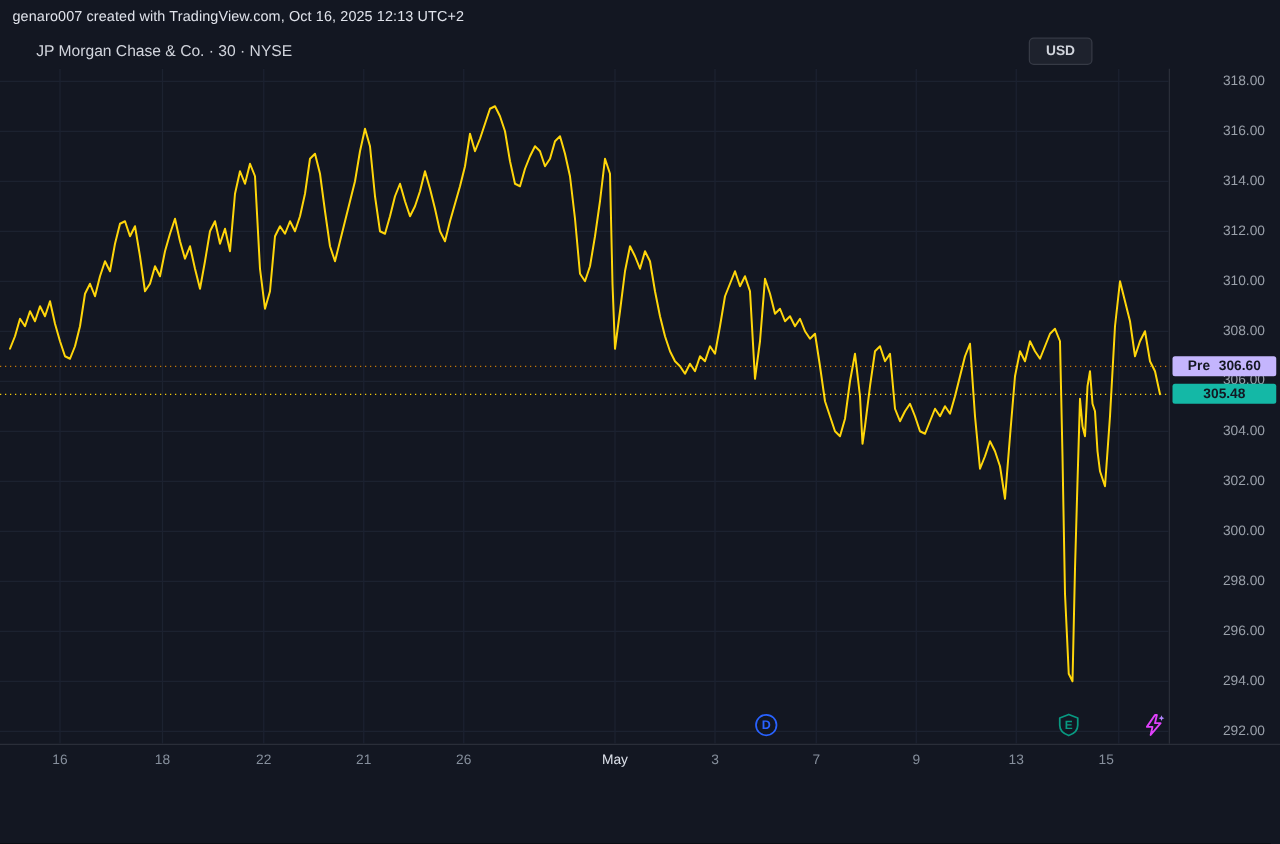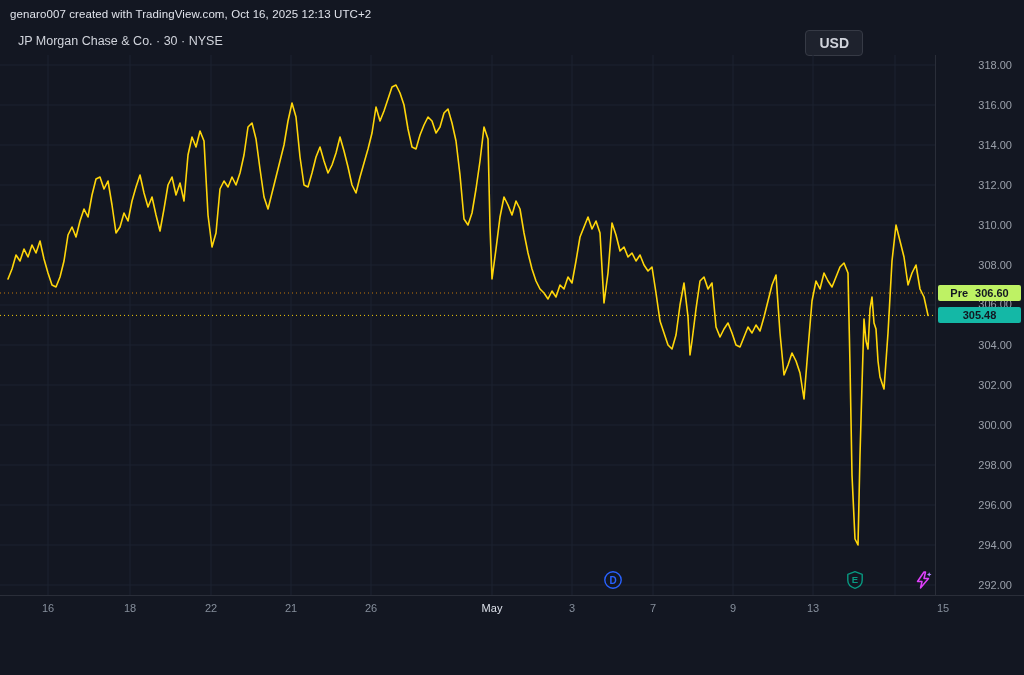--- a/index.html
+++ b/index.html
@@ -10,30 +10,30 @@
     -webkit-font-smoothing:antialiased;
   }
   
   .attribution{
     position:absolute;top:0;left:0;width:828px;height:28px;
     display:flex;align-items:center;padding-left:10px;box-sizing:border-box;
     color:#e0e3eb;font-size:11.5px;letter-spacing:.1px;
   }
   
   .chart-header{
-    position:absolute;top:28px;left:4px;width:867px;height:27px;
+    position:absolute;top:28px;left:15px;width:867px;height:27px;
   }
   .symbol-title{
     position:absolute;left:14px;top:6px;
     color:#d1d4dc;font-size:12.5px;
   }
   .usd-btn{
     position:absolute;right:8px;top:2px;
     background:#1e222d;border:1px solid #363a45;border-radius:4px;
-    color:#d1d4dc;font-size:14px;font-weight:600;
+    color:#d1d4dc;font-size:11px;font-weight:600;
     padding:4px 13px;cursor:pointer;
     font-family:"Liberation Sans","DejaVu Sans",sans-serif;
   }
   
   .plot{
     position:absolute;top:55px;left:0;width:935px;height:540px;overflow:hidden;
   }
   .plot svg.main{display:block;}
   .grid{stroke:#1c2230;stroke-width:1;}
   .preline{stroke:#ff9800;stroke-width:1;stroke-dasharray:1 3;opacity:.75;}
@@ -47,21 +47,21 @@
   .pa-label{
     position:absolute;right:12px;
     color:#9aa0aa;font-size:11px;line-height:14px;
     data:attr;
   }
   .axis-badge{
     position:absolute;left:2px;right:3px;height:16px;
     display:flex;align-items:center;justify-content:center;gap:7px;
     border-radius:2px;font-size:11px;font-weight:700;color:#131722;z-index:3;
   }
-  .axis-badge.pre{background:#bef264;}
+  .axis-badge.pre{background:#c4b5fd;}
   .axis-badge.last{background:#14b8a6;}
   .axis-badge .pfx{font-weight:700;}
   
   .time-axis{
     position:absolute;top:595px;left:0;width:1024px;height:26px;
     border-top:1px solid #2a2e39;box-sizing:border-box;
   }
   .ta-label{
     position:absolute;top:6px;transform:translateX(-50%);
     color:#868f9c;font-size:11px;
@@ -166,17 +166,17 @@
       <span class="ta-label" style="left: 48px;">16</span>
       <span class="ta-label" style="left: 130px;">18</span>
       <span class="ta-label" style="left: 211px;">22</span>
       <span class="ta-label" style="left: 291px;">21</span>
       <span class="ta-label" style="left: 371px;">26</span>
       <span class="ta-label major" style="left: 492px;">May</span>
       <span class="ta-label" style="left: 572px;">3</span>
       <span class="ta-label" style="left: 653px;">7</span>
       <span class="ta-label" style="left: 733px;">9</span>
       <span class="ta-label" style="left: 813px;">13</span>
-      <span class="ta-label" style="left: 943px;">15</span>
+      <span class="ta-label" style="left: 885px;">15</span>
     </div>
 
 
 </div>
 
 </body></html>

